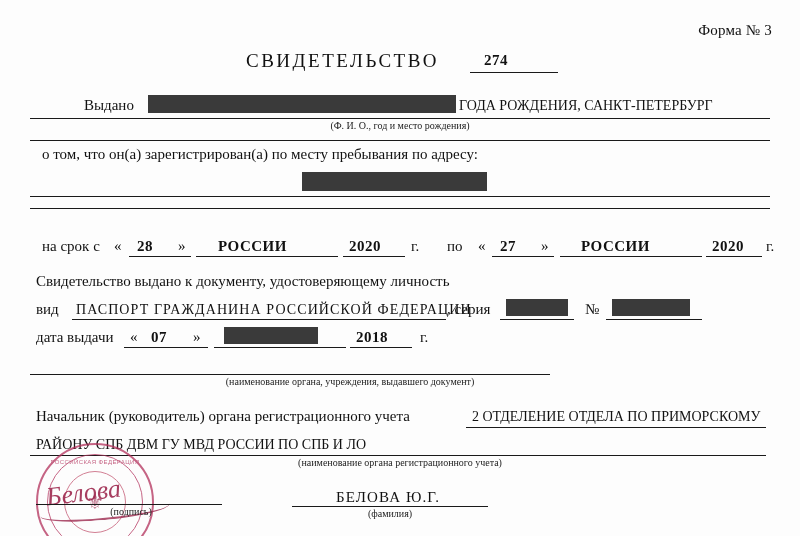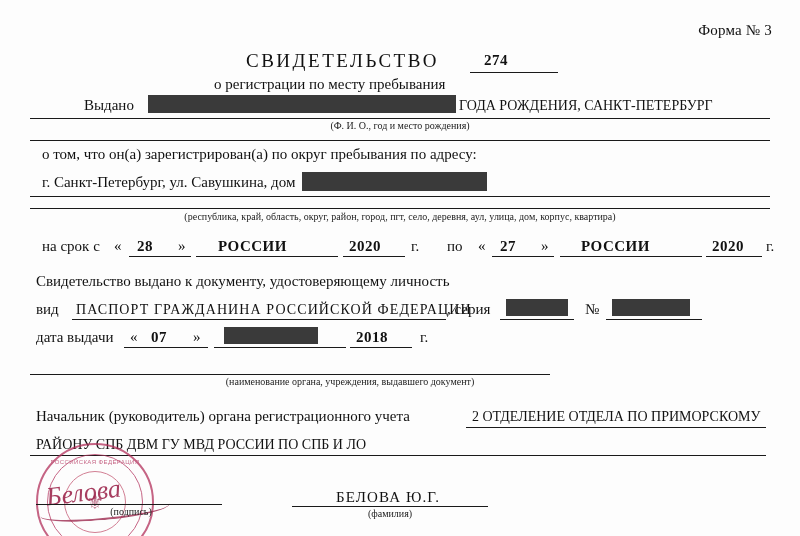--- a/index.html
+++ b/index.html
@@ -137,38 +137,35 @@
 
 <div class="page">
 
   <div class="abs form-no" style="right:28px; top:22px;">Форма № 3</div>
 
   <div class="abs title-main" style="left:246px; top:50px;">СВИДЕТЕЛЬСТВО</div>
 
   <div class="abs handwritten" style="left:484px; top:52px;">274</div>
   <div class="line" style="left:470px; top:72px; width:88px;"></div>
 
-  <div class="abs title-sub" style="left:214px; top:76px;">о регистрации по месту пребывания</div>
 
   <div class="abs body-text" style="left:84px; top:97px;">Выдано</div>
   <div class="redact" style="left:148px; top:95px; width:308px; height:18px;"></div>
   <div class="abs body-text-sm" style="left:459px; top:98px;">ГОДА РОЖДЕНИЯ, САНКТ-ПЕТЕРБУРГ</div>
   <div class="line" style="left:30px; top:118px; width:740px;"></div>
 
   <div class="abs small-caption" style="left:230px; top:120px; width:340px;">(Ф. И. О., год и место рождения)</div>
 
-  <div class="abs body-text" style="left:42px; top:146px;">о том, что он(а) зарегистрирован(а) по округ пребывания по адресу:</div>
+  <div class="abs body-text" style="left:42px; top:146px;">о том, что он(а) зарегистрирован(а) по месту пребывания по адресу:</div>
   <div class="line" style="left:30px; top:140px; width:740px;"></div>
 
-  <div class="abs body-text" style="left:42px; top:174px;">г. Санкт-Петербург, ул. Савушкина, дом</div>
   <div class="redact" style="left:302px; top:172px; width:185px; height:19px;"></div>
   <div class="line" style="left:30px; top:196px; width:740px;"></div>
   <div class="line" style="left:30px; top:208px; width:740px;"></div>
 
-  <div class="abs small-caption" style="left:140px; top:211px; width:520px;">(республика, край, область, округ, район, город, пгт, село, деревня, аул, улица, дом, корпус, квартира)</div>
 
   <div class="abs body-text" style="left:42px; top:238px;">на срок с</div>
   <div class="abs body-text" style="left:114px; top:238px;">«</div>
   <div class="abs handwritten" style="left:137px; top:238px;">28</div>
   <div class="abs body-text" style="left:178px; top:238px;">»</div>
   <div class="line" style="left:129px; top:256px; width:62px;"></div>
 
   <div class="abs handwritten" style="left:218px; top:238px;">РОССИИ</div>
   <div class="line" style="left:196px; top:256px; width:142px;"></div>
 
@@ -214,20 +211,21 @@
 
   <div class="line" style="left:30px; top:374px; width:520px;"></div>
   <div class="abs small-caption" style="left:160px; top:376px; width:380px;">(наименование органа, учреждения, выдавшего документ)</div>
 
   <div class="abs body-text" style="left:36px; top:408px;">Начальник (руководитель) органа регистрационного учета</div>
   <div class="abs body-text-sm" style="left:472px; top:409px;">2 ОТДЕЛЕНИЕ ОТДЕЛА  ПО ПРИМОРСКОМУ</div>
   <div class="line" style="left:466px; top:427px; width:300px;"></div>
 
   <div class="abs body-text-sm" style="left:36px; top:437px;">РАЙОНУ СПБ ДВМ  ГУ  МВД  РОССИИ  ПО СПБ  И  ЛО</div>
   <div class="line" style="left:30px; top:455px; width:736px;"></div>
+  <div class="abs small-caption" style="left:200px; top:457px; width:400px;">(наименование органа регистрационного учета)</div>
 
   <div class="stamp">
     <div class="stamp-text-top">РОССИЙСКАЯ ФЕДЕРАЦИЯ</div>
     <div class="stamp-center">⚜</div>
 
   </div>
 
   <div class="signature">Белова</div>
   <div class="sig-flourish"></div>
 

